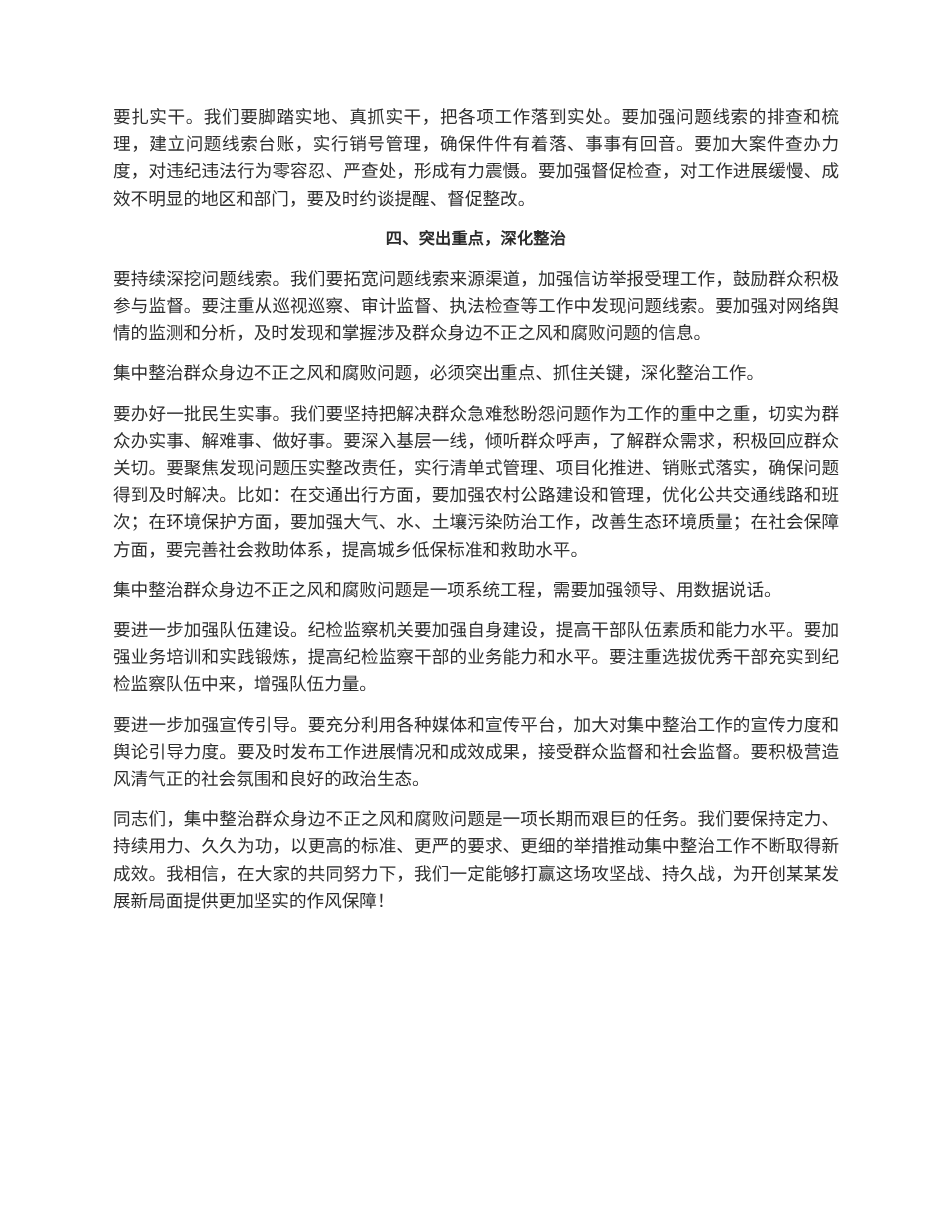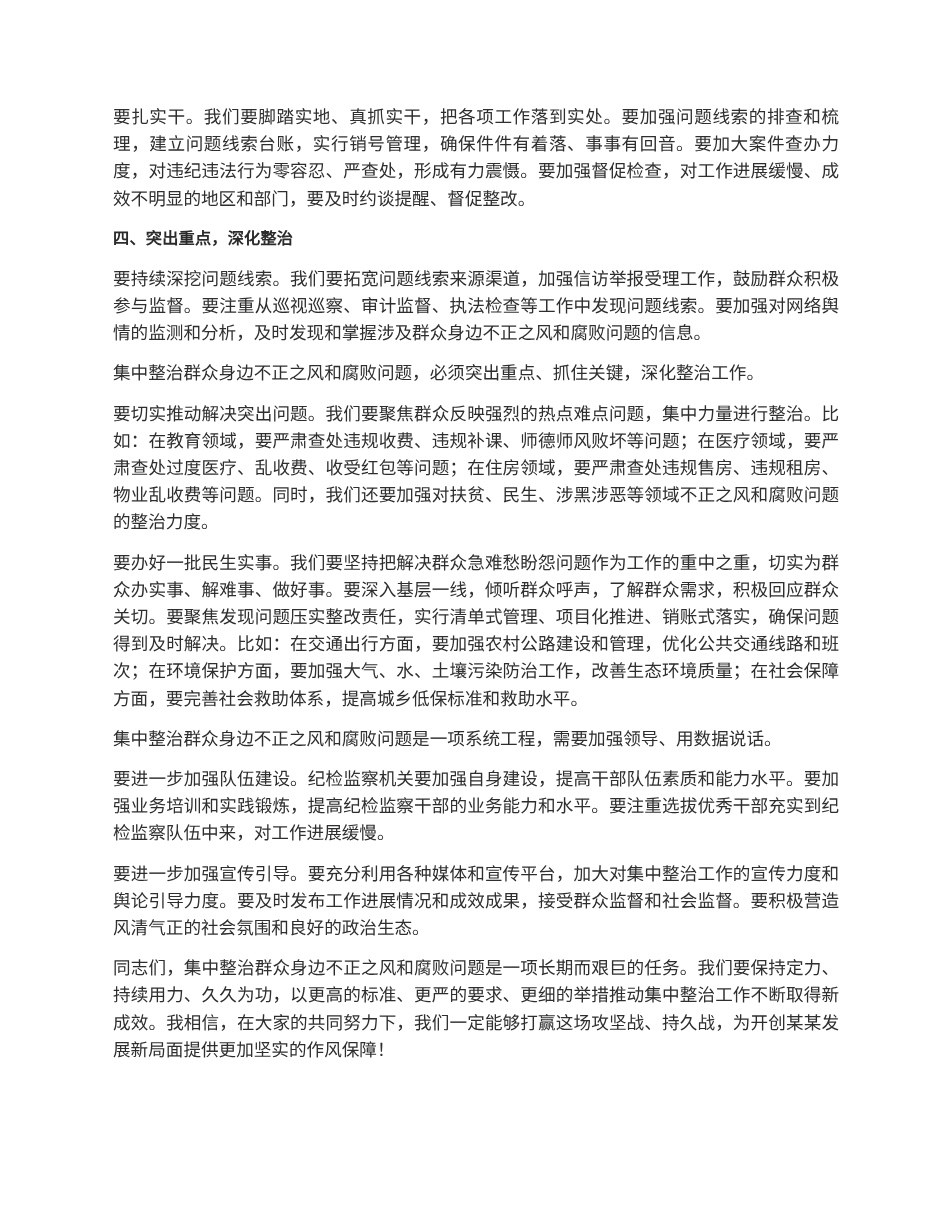--- a/index.html
+++ b/index.html
@@ -43,34 +43,33 @@
 
   p.para:last-child {
     margin-bottom: 0;
   }
 
   h2.section-heading {
     margin: 0 0 13px 0;
     font-size: 16.2px;
     line-height: 27px;
     font-weight: 600;
-    text-align: left;
+    text-align: center;
     color: #2b2b2b;
     letter-spacing: 0.2px;
   }
 </style>
 </head>
 <body>
 
 <div class="page">
   <div class="doc-body" id="doc-body">
       <p class="para">要扎实干。我们要脚踏实地、真抓实干，把各项工作落到实处。要加强问题线索的排查和梳理，建立问题线索台账，实行销号管理，确保件件有着落、事事有回音。要加大案件查办力度，对违纪违法行为零容忍、严查处，形成有力震慑。要加强督促检查，对工作进展缓慢、成效不明显的地区和部门，要及时约谈提醒、督促整改。</p>
       <h2 class="section-heading">四、突出重点，深化整治</h2>
       <p class="para">要持续深挖问题线索。我们要拓宽问题线索来源渠道，加强信访举报受理工作，鼓励群众积极参与监督。要注重从巡视巡察、审计监督、执法检查等工作中发现问题线索。要加强对网络舆情的监测和分析，及时发现和掌握涉及群众身边不正之风和腐败问题的信息。</p>
       <p class="para">集中整治群众身边不正之风和腐败问题，必须突出重点、抓住关键，深化整治工作。</p>
-      <p class="para">要切实推动解决突出问题。我们要聚焦群众反映强烈的热点难点问题，集中力量进行整治。比如：在教育领域，要严肃查处违规收费、违规补课、师德师风败坏等问题；在医疗领域，要严肃查处过度医疗、乱收费、收受红包等问题；在住房领域，要严肃查处违规售房、违规租房、物业乱收费等问题。同时，我们还要加强对扶贫、民生、涉黑涉恶等领域不正之风和腐败问题的整治力度。</p>
       <p class="para">要办好一批民生实事。我们要坚持把解决群众急难愁盼怨问题作为工作的重中之重，切实为群众办实事、解难事、做好事。要深入基层一线，倾听群众呼声，了解群众需求，积极回应群众关切。要聚焦发现问题压实整改责任，实行清单式管理、项目化推进、销账式落实，确保问题得到及时解决。比如：在交通出行方面，要加强农村公路建设和管理，优化公共交通线路和班次；在环境保护方面，要加强大气、水、土壤污染防治工作，改善生态环境质量；在社会保障方面，要完善社会救助体系，提高城乡低保标准和救助水平。</p>
       <p class="para">集中整治群众身边不正之风和腐败问题是一项系统工程，需要加强领导、用数据说话。</p>
-      <p class="para">要进一步加强队伍建设。纪检监察机关要加强自身建设，提高干部队伍素质和能力水平。要加强业务培训和实践锻炼，提高纪检监察干部的业务能力和水平。要注重选拔优秀干部充实到纪检监察队伍中来，对工作进展缓慢。</p>
+      <p class="para">要进一步加强队伍建设。纪检监察机关要加强自身建设，提高干部队伍素质和能力水平。要加强业务培训和实践锻炼，提高纪检监察干部的业务能力和水平。要注重选拔优秀干部充实到纪检监察队伍中来，增强队伍力量。</p>
       <p class="para">要进一步加强宣传引导。要充分利用各种媒体和宣传平台，加大对集中整治工作的宣传力度和舆论引导力度。要及时发布工作进展情况和成效成果，接受群众监督和社会监督。要积极营造风清气正的社会氛围和良好的政治生态。</p>
       <p class="para">同志们，集中整治群众身边不正之风和腐败问题是一项长期而艰巨的任务。我们要保持定力、持续用力、久久为功，以更高的标准、更严的要求、更细的举措推动集中整治工作不断取得新成效。我相信，在大家的共同努力下，我们一定能够打赢这场攻坚战、持久战，为开创某某发展新局面提供更加坚实的作风保障！</p>
     </div>
 </div>
 
 </body></html>

